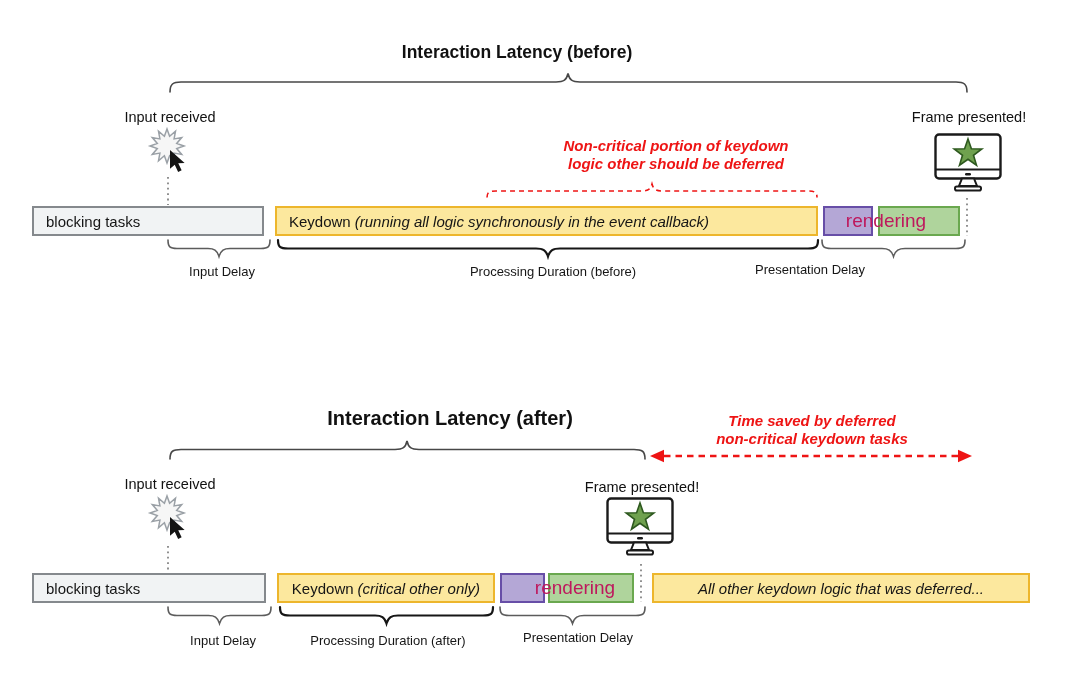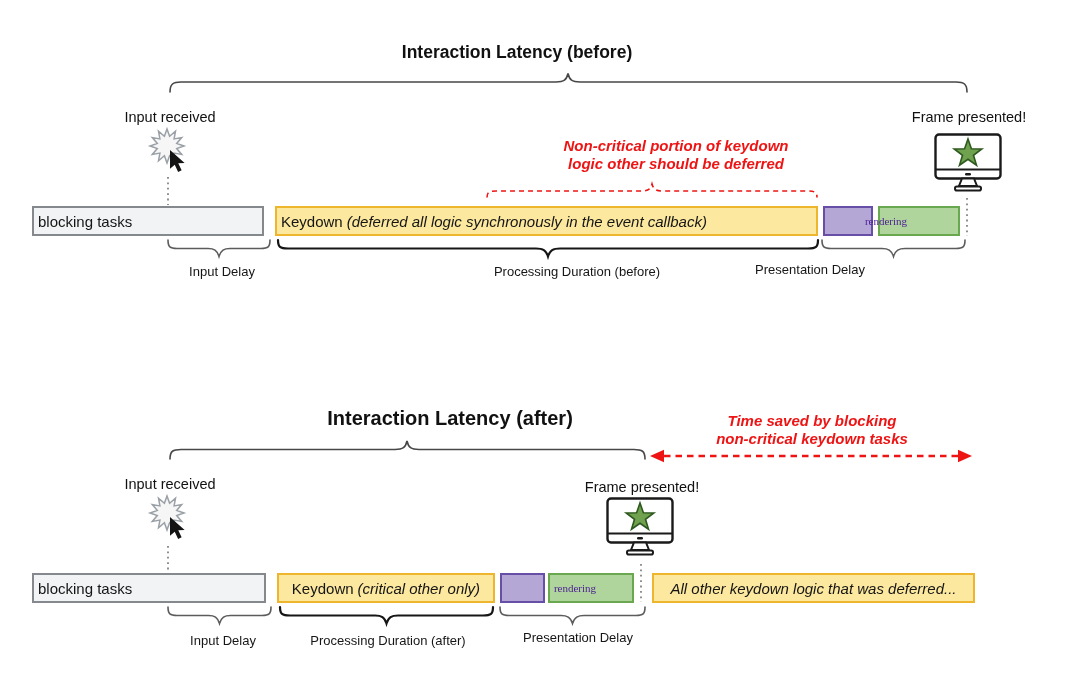--- a/index.html
+++ b/index.html
@@ -15,24 +15,24 @@
   .seg-label{font-size:13px;color:#161616;}
   .red-note{font-weight:bold;font-style:italic;font-size:15px;line-height:18px;color:var(--annotation-red);text-align:right;}
   .bar{
     position:absolute;height:30px;box-sizing:border-box;border:2px solid;
     display:flex;align-items:center;font-size:15px;color:#151515;
   }
   .bar.gray{background:var(--gray-fill);border-color:var(--gray-border);}
   .bar.yellow{background:var(--yellow-fill);border-color:var(--yellow-border);align-items:center;}
   .bar.purple{background:var(--purple-fill);border-color:var(--purple-border);}
   .bar.green{background:var(--green-fill);border-color:var(--green-border);}
-  .bar.pad{padding-left:4px;}
+  .bar.pad{padding-left:12px;}
   .bar.center{justify-content:center;}
   .ital{font-style:italic;margin-left:4px;}
-  .bar-overlay-text{position:absolute;font-size:11px;line-height:30px;color:#4c1d95;z-index:3;font-family:Liberation Serif, serif;}
+  .bar-overlay-text{position:absolute;font-size:19px;line-height:30px;color:#be185d;z-index:3;}
   svg{display:block;}
   .overlay{position:absolute;left:0;top:0;pointer-events:none;}
 </style>
 </head>
 <body>
 
 <div class="canvas">
 
   <svg class="overlay" width="1071" height="690" viewBox="0 0 1071 690">
 
@@ -84,35 +84,35 @@
     </svg>
 
     <div class="abs ctr red-note" style="left:676px;top:137px;">Non-critical portion of keydown</div>
     <div class="abs ctr red-note" style="left:676px;top:155px;">logic other should be deferred</div>
 
     <div class="bar gray pad" style="left:32px;top:206px;width:232px;">
       <span>blocking tasks</span>
     </div>
     <div class="bar yellow pad" style="left:275px;top:206px;width:543px;">
       <span>Keydown</span>
-      <span class="ital">(deferred all logic synchronously in the event callback)</span>
+      <span class="ital">(running all logic synchronously in the event callback)</span>
     </div>
     <div class="bar purple" style="left:823px;top:206px;width:50px;"></div>
     <div class="bar green" style="left:878px;top:206px;width:82px;"></div>
     <div class="bar-overlay-text ctr" style="left:886px;top:206px;">rendering</div>
 
     <div class="abs ctr seg-label" style="left:222px;top:264px;">Input Delay</div>
-    <div class="abs ctr seg-label" style="left:577px;top:264px;">Processing Duration (before)</div>
+    <div class="abs ctr seg-label" style="left:553px;top:264px;">Processing Duration (before)</div>
     <div class="abs ctr seg-label" style="left:810px;top:262px;">Presentation Delay</div>
   </div>
 
   <div>
     <div class="abs ctr title title-after" style="left:450px;top:407px;">Interaction Latency (after)</div>
 
-    <div class="abs ctr red-note" style="left:812px;top:412px;">Time saved by blocking</div>
+    <div class="abs ctr red-note" style="left:812px;top:412px;">Time saved by deferred</div>
     <div class="abs ctr red-note" style="left:812px;top:430px;">non-critical keydown tasks</div>
 
     <div class="abs ctr evt-label" style="left:170px;top:476px;">Input received</div>
     <div class="abs ctr evt-label" style="left:642px;top:479px;">Frame presented!</div>
 
     <svg class="abs" style="left:140px;top:492px;" width="60" height="62" viewBox="0 0 60 62">
       <polygon points="44,21 36.7,18.4 41.7,12.5 34.1,13.9 35.5,6.3 29.6,11.3 27,4 24.4,11.3 18.5,6.3 19.9,13.9 12.3,12.5 17.3,18.4 10,21 17.3,23.6 12.3,29.5 19.9,28.1 18.5,35.7 24.4,30.7 27,38 29.6,30.7 35.5,35.7 34.1,28.1 41.7,29.5 36.7,23.6" fill="#F6F6F6" stroke="#9AA0A6" stroke-width="1.5"></polygon>
       <path transform="translate(30,25) scale(1.25)" d="M0,0 L0,15 L3.8,11.8 L6.5,17.5 L9.3,16.2 L6.6,10.6 L11.7,10.3 Z" fill="#141414"></path>
     </svg>
 
@@ -128,21 +128,21 @@
     <div class="bar gray pad" style="left:32px;top:573px;width:234px;">
       <span>blocking tasks</span>
     </div>
     <div class="bar yellow center" style="left:277px;top:573px;width:218px;">
       <span>Keydown</span>
       <span class="ital">(critical other only)</span>
     </div>
     <div class="bar purple" style="left:500px;top:573px;width:45px;"></div>
     <div class="bar green" style="left:548px;top:573px;width:86px;"></div>
     <div class="bar-overlay-text ctr" style="left:575px;top:573px;">rendering</div>
-    <div class="bar yellow center" style="left:652px;top:573px;width:323px;font-style:italic;">
+    <div class="bar yellow center" style="left:652px;top:573px;width:378px;font-style:italic;">
       <span>All other keydown logic that was deferred...</span>
     </div>
 
     <div class="abs ctr seg-label" style="left:223px;top:633px;">Input Delay</div>
     <div class="abs ctr seg-label" style="left:388px;top:633px;">Processing Duration (after)</div>
     <div class="abs ctr seg-label" style="left:578px;top:630px;">Presentation Delay</div>
   </div>
 
 </div>
 

